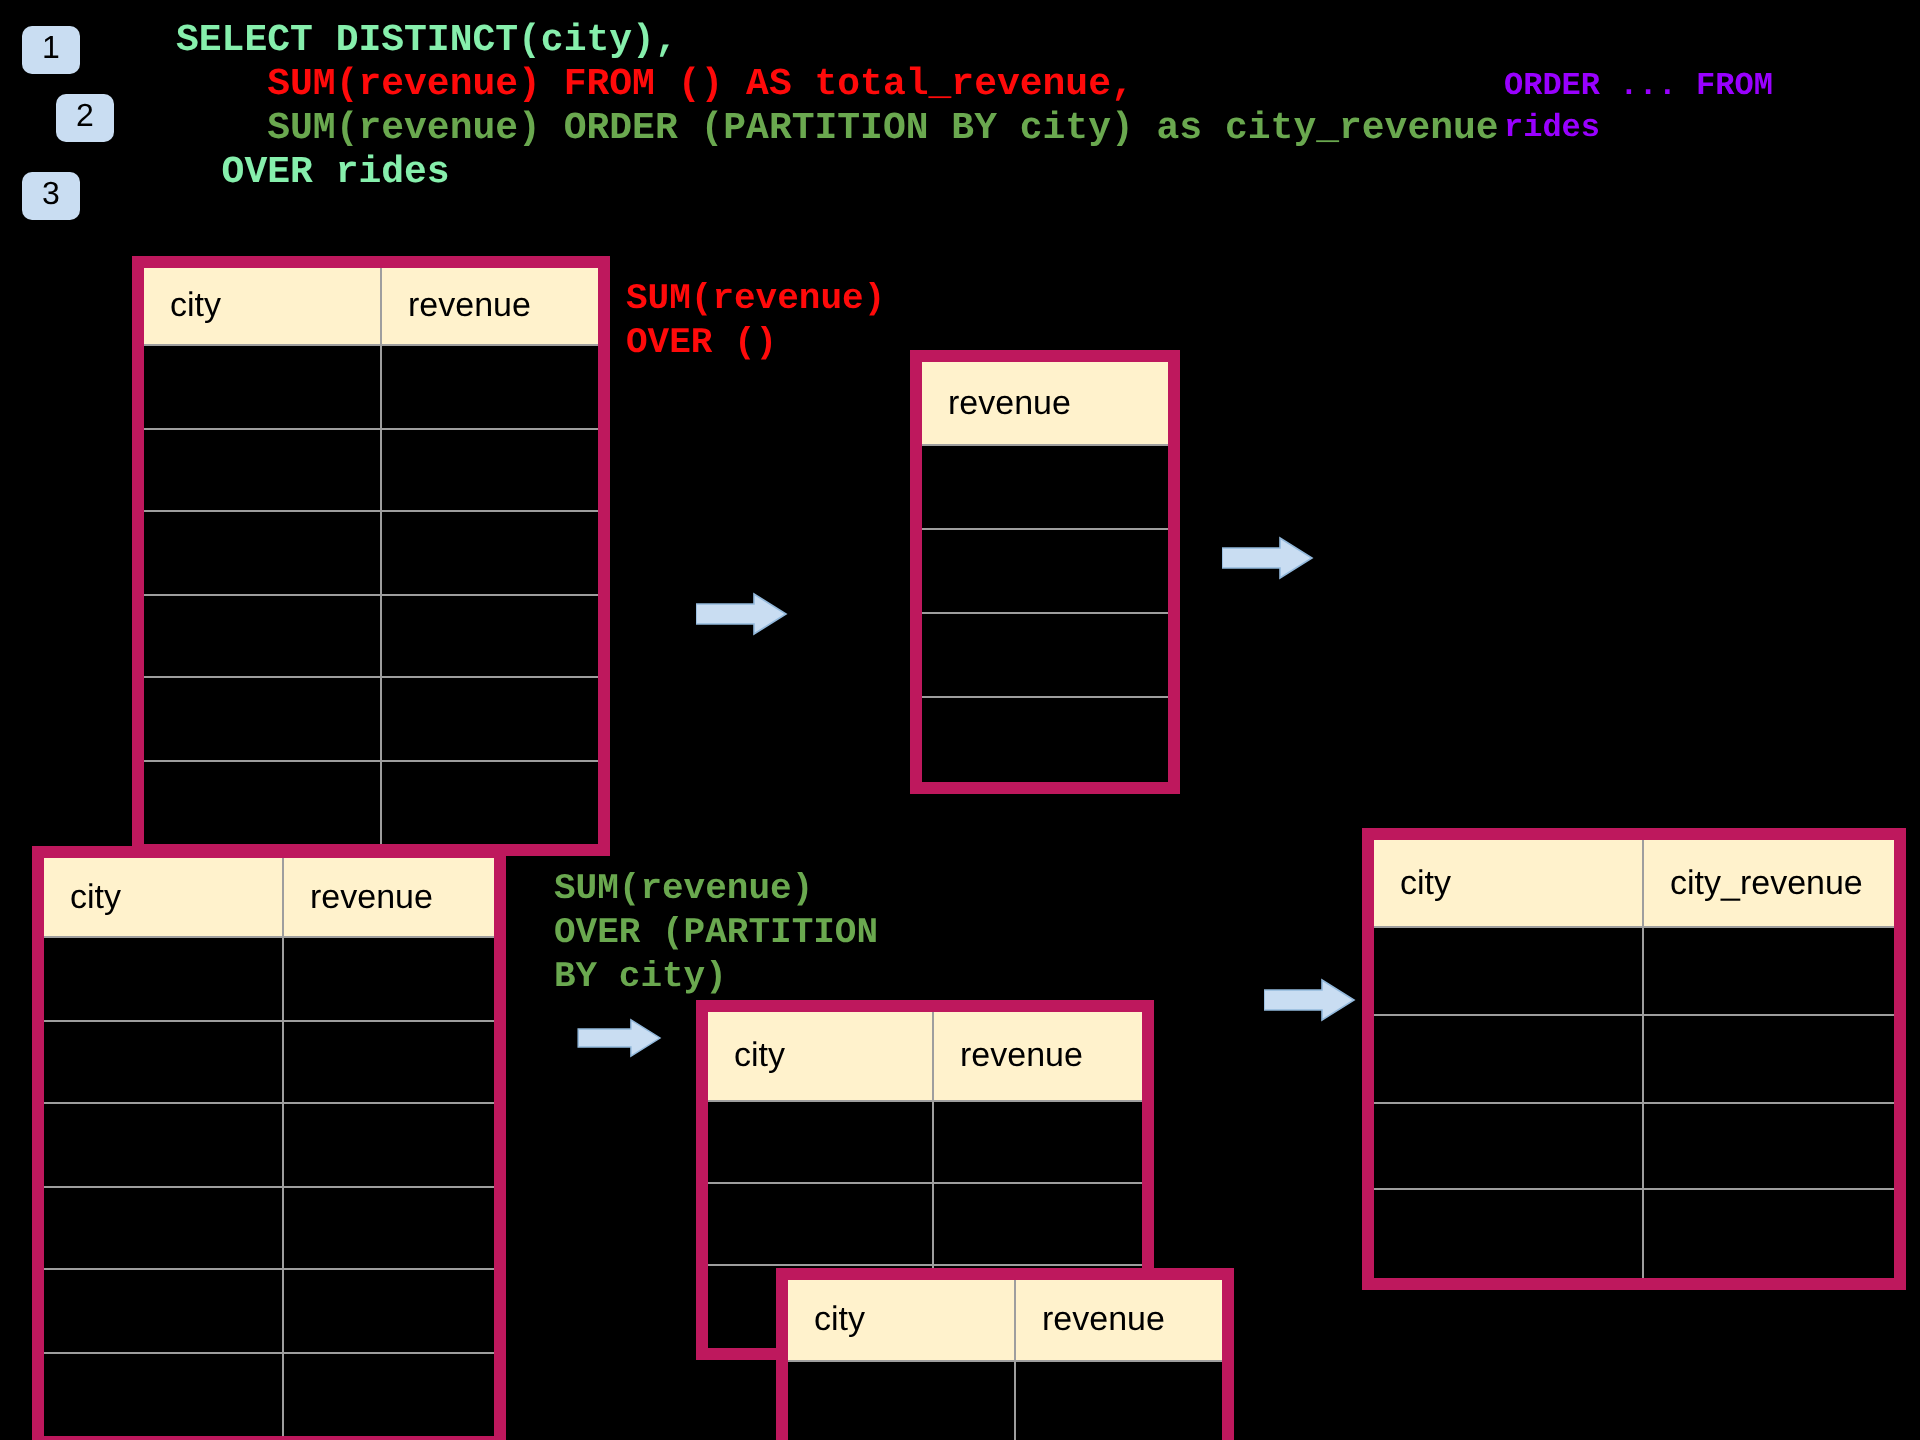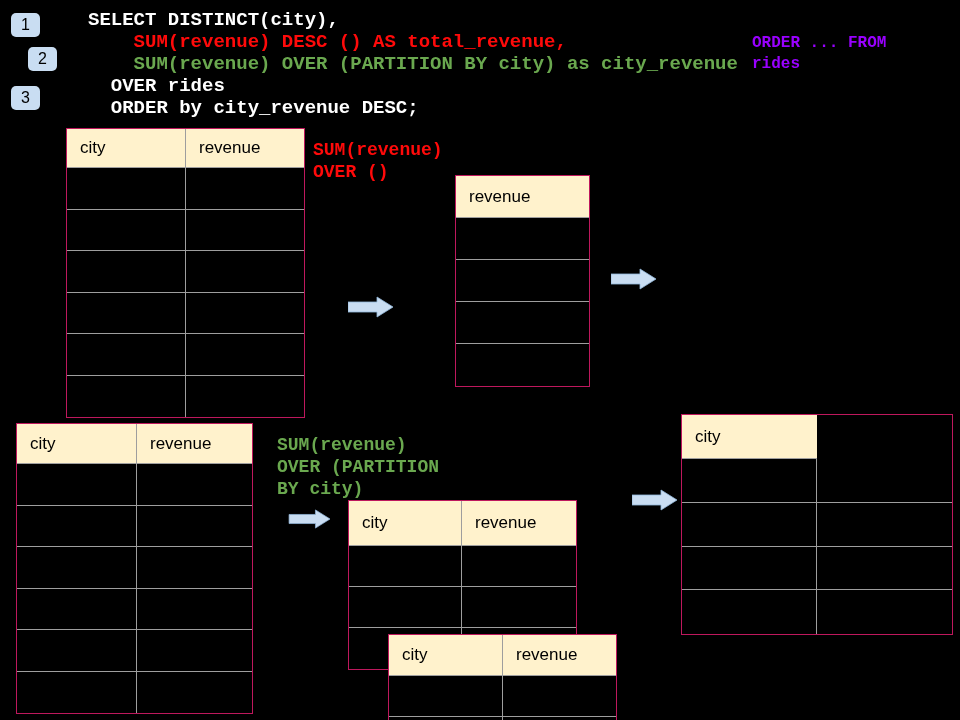--- a/index.html
+++ b/index.html
@@ -8,35 +8,35 @@
 
   
   .badge{position:absolute;width:29px;height:24px;background:#C9DDF2;border-radius:5px;
          display:flex;align-items:center;justify-content:center;
          font-size:16px;color:#000;font-family:"Liberation Sans",sans-serif;}
 
   
   .sqlblock{position:absolute;left:88px;top:9px;font-family:"Liberation Mono","DejaVu Sans Mono",monospace;
             font-weight:bold;font-size:19px;line-height:22px;}
   .sqlline{white-space:pre;height:22px;}
-  .c-purple{color:#ffffff;}
+  .c-purple{color:#86efac;}
   .c-red{color:#FF0A0A;}
   .c-green{color:#6AA84F;}
 
   .sidenote{position:absolute;left:752px;top:33px;color:#9900FF;
             font-family:"Liberation Mono","DejaVu Sans Mono",monospace;font-weight:bold;
             font-size:16px;line-height:21px;white-space:pre-line;}
 
   .annot{position:absolute;font-family:"Liberation Mono","DejaVu Sans Mono",monospace;
          font-weight:bold;font-size:18px;line-height:22px;white-space:pre-line;}
   .annot-total{left:313px;top:139px;color:#FF0A0A;}
   .annot-part{left:277px;top:434px;color:#6AA84F;}
 
   
-  .tbl{position:absolute;border:1px solid #be185d;box-sizing:border-box;background:#000;}
+  .tbl{position:absolute;border:6px solid #be185d;box-sizing:border-box;background:#000;}
   .trow{display:flex;}
   .tcell{box-sizing:border-box;border-right:1px solid #9E9E9E;border-bottom:1px solid #9E9E9E;}
   .tcell:last-child{border-right:none;}
   .tbl .trow:last-child .tcell{border-bottom:none;}
   .hcell{background:#FFF2CC;color:#000;display:flex;align-items:center;
          padding-left:13px;font-size:17px;font-family:"Liberation Sans",sans-serif;}
 
   
   .arrow{position:absolute;}
   .arrow polygon{fill:#C9DDF2;stroke:#93B9DC;stroke-width:0.8;}
@@ -45,24 +45,23 @@
 <body>
 
 <div class="stage">
 
   <div class="badge" style="left:11px;top:13px;">1</div>
   <div class="badge" style="left:28px;top:47px;">2</div>
   <div class="badge" style="left:11px;top:86px;">3</div>
 
   <div class="sqlblock">
     <div class="sqlline c-purple">SELECT DISTINCT(city),</div>
-    <div class="sqlline c-red">    SUM(revenue) DESC () AS total_revenue,</div>
-    <div class="sqlline c-green">    SUM(revenue) OVER (PARTITION BY city) as city_revenue</div>
+    <div class="sqlline c-red">    SUM(revenue) FROM () AS total_revenue,</div>
+    <div class="sqlline c-green">    SUM(revenue) ORDER (PARTITION BY city) as city_revenue</div>
     <div class="sqlline c-purple">  OVER rides</div>
-    <div class="sqlline c-purple">  ORDER by city_revenue DESC;</div>
   </div>
 
   <div class="sidenote">ORDER ... FROM
 rides</div>
 
   <div class="annot annot-total">SUM(revenue)
 OVER ()</div>
   <div class="annot annot-part">SUM(revenue)
 OVER (PARTITION
 BY city)</div>
@@ -177,20 +176,21 @@
       </div>
       <div class="trow" style="height: 41px;">
         <div class="tcell" style="width: 114px;"></div>
         <div class="tcell" style="flex: 1 1 0%;"></div>
       </div>
     </div>
 
   <div class="tbl" style="left:681px;top:414px;width:272px;z-index:1;">
     <div class="trow" style="height:44px;">
       <div class="tcell hcell" style="width:135px;">city</div>
+      <div class="tcell hcell" style="flex:1;">city_revenue</div>
     </div>
   <div class="trow" style="height: 43.75px;">
         <div class="tcell" style="width: 135px;"></div>
         <div class="tcell" style="flex: 1 1 0%;"></div>
       </div>
       <div class="trow" style="height: 43.75px;">
         <div class="tcell" style="width: 135px;"></div>
         <div class="tcell" style="flex: 1 1 0%;"></div>
       </div>
       <div class="trow" style="height: 43.75px;">

